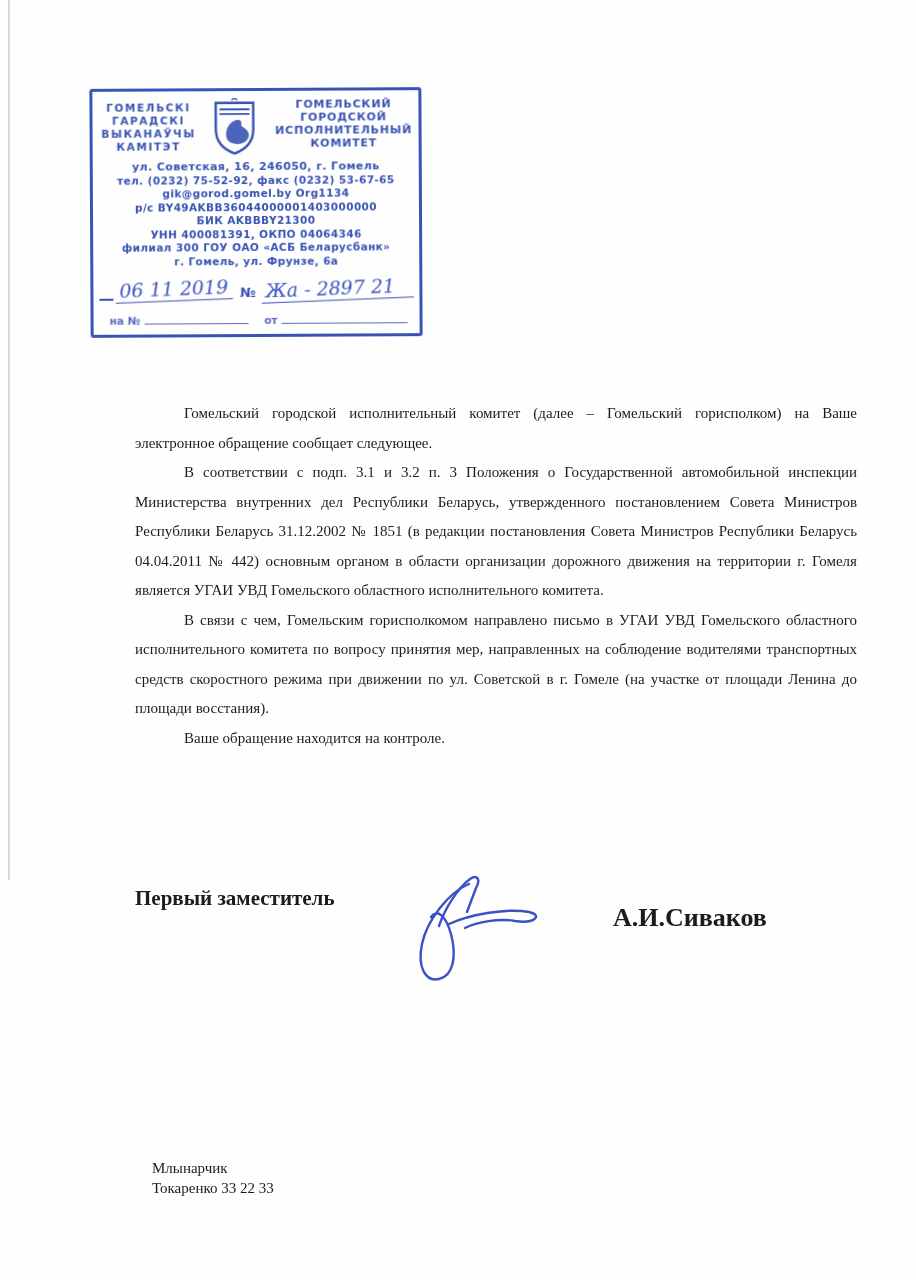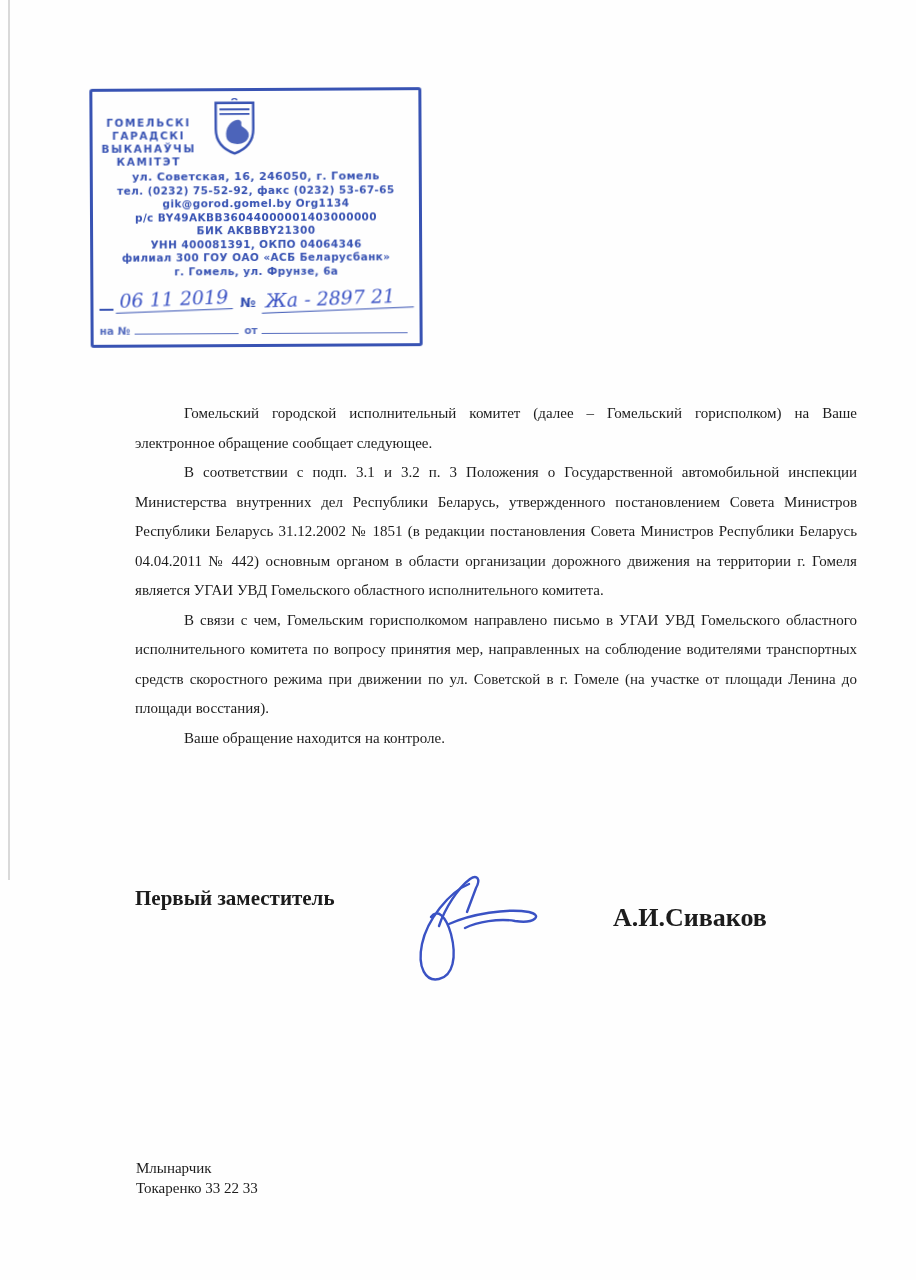--- a/index.html
+++ b/index.html
@@ -36,21 +36,21 @@
     font-weight:700;
     filter:blur(0.35px);
     transform:rotate(-0.3deg);
   }
   .stamp-header{
     display:grid;
     grid-template-columns:100px 72px 146px;
     align-items:flex-start;
   }
   .org{line-height:13px;text-align:center;}
-  .org-by{font-size:10.5px;letter-spacing:1.6px;padding-top:3px;margin-top:15px;}
+  .org-by{font-size:10.5px;letter-spacing:1.6px;padding-top:3px;}
   .org-ru{font-size:11px;letter-spacing:0.8px;}
   .emblem{display:flex;justify-content:center;align-items:flex-start;}
   .emblem svg{width:58px;height:60px;}
   .stamp-line{
     text-align:center;font-size:10.5px;line-height:13.5px;letter-spacing:0.4px;
     white-space:nowrap;
   }
   .stamp-line.addr{margin-top:2px;font-size:11px;}
   .stamp-reg-row{
     display:flex;align-items:flex-end;
@@ -67,42 +67,42 @@
     white-space:nowrap;
     padding:0 4px 1px 4px;
   }
   .u-line{border-bottom:1.5px solid var(--stamp_blue);margin-bottom:5px;}
   .no-sign{font-size:13px;margin:0 6px 6px 8px;}
   .grow{flex:1 1 auto;}
   .stamp-ref-row{
     display:flex;align-items:flex-end;
     height:22px;font-size:10.5px;opacity:0.85;
   }
-  .ref-label{margin:0 4px 2px 0;white-space:nowrap;}
+  .ref-label{margin:0 4px 2px 10px;white-space:nowrap;}
   .ref-fill{border-bottom:1.5px solid var(--stamp_blue);margin:0 6px 4px 0;}
   .ref-fill.f1{width:104px;}
   .ref-fill.f2{flex:1 1 auto;}
 
   
   .letter-body{
     position:absolute;left:135px;top:399px;width:722px;
     font-size:15px;line-height:29.5px;
     text-align:justify;
   }
   .letter-body p{text-indent:49px;}
 
   
   .signature-block{position:absolute;left:135px;top:884px;width:722px;height:110px;font-weight:bold;}
   .sig-title{position:absolute;left:0;top:0;font-size:21px;line-height:28px;}
   .sig-autograph{position:absolute;left:250px;top:-14px;width:170px;height:120px;}
   .sig-autograph svg{width:100%;height:100%;}
   .sig-name{position:absolute;left:478px;top:19px;font-size:26px;}
 
   
-  .letter-footer{position:absolute;left:136px;top:1158px;font-size:15px;line-height:20px;}
+  .letter-footer{position:absolute;left:152px;top:1158px;font-size:15px;line-height:20px;}
 </style>
 </head>
 <body>
 
 <div class="page">
 
   <div class="scan-edge"></div>
 
   <div class="stamp">
     <div class="stamp-header">
@@ -112,20 +112,26 @@
         <div>ВЫКАНАЎЧЫ</div>
         <div>КАМІТЭТ</div>
       </div>
       <div class="emblem">
         <svg viewBox="0 0 60 64" fill="none" stroke="#3853b3">
           <path d="M10 5 h40 v28 c0 14 -9 22 -20 26 C19 55 10 47 10 33 Z" stroke-width="2.6"></path>
           <path d="M14 12 h32 M14 17 h32" stroke-width="2"></path>
           <path d="M22 44 c-3 -8 1 -17 8 -20 c3 -1.4 6 -1 7 1 c1 2 -1 4 2 6 c4 2.4 7 6 6 10 c-1.4 5 -6 8 -12 8 c-5 0 -9 -2 -11 -5 z" fill="#3853b3" stroke="none" opacity="0.9"></path>
           <path d="M27 2 l3 -2 l3 2" stroke-width="1.6"></path>
         </svg>
+      </div>
+      <div class="org org-ru">
+        <div>ГОМЕЛЬСКИЙ</div>
+        <div>ГОРОДСКОЙ</div>
+        <div>ИСПОЛНИТЕЛЬНЫЙ</div>
+        <div>КОМИТЕТ</div>
       </div>
     </div>
 
     <div class="stamp-line addr">ул. Советская, 16, 246050, г. Гомель</div>
     <div class="stamp-line">тел. (0232) 75-52-92, факс (0232) 53-67-65</div>
     <div class="stamp-line">gik@gorod.gomel.by Org1134</div>
     <div class="stamp-line">р/с BY49AKBB36044000001403000000</div>
     <div class="stamp-line">БИК AKBBBY21300</div>
     <div class="stamp-line">УНН 400081391, ОКПО 04064346</div>
     <div class="stamp-line">филиал 300 ГОУ ОАО «АСБ Беларусбанк»</div>

